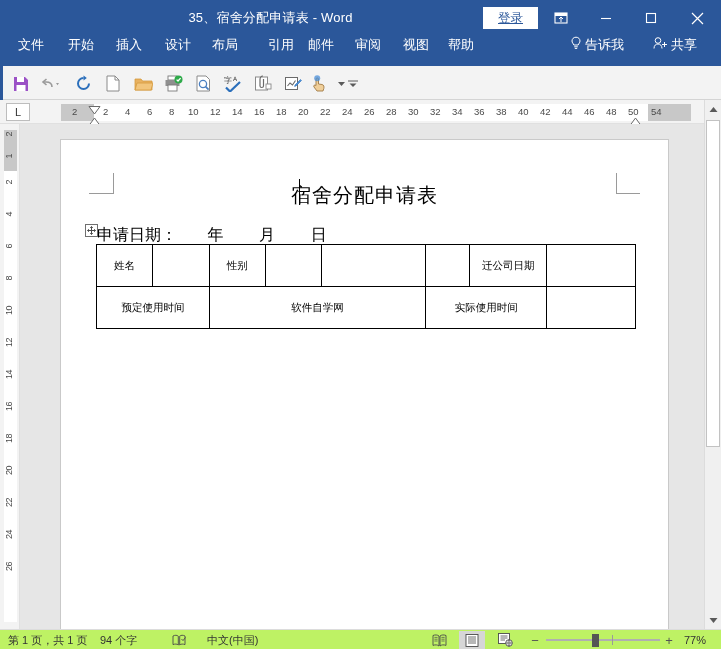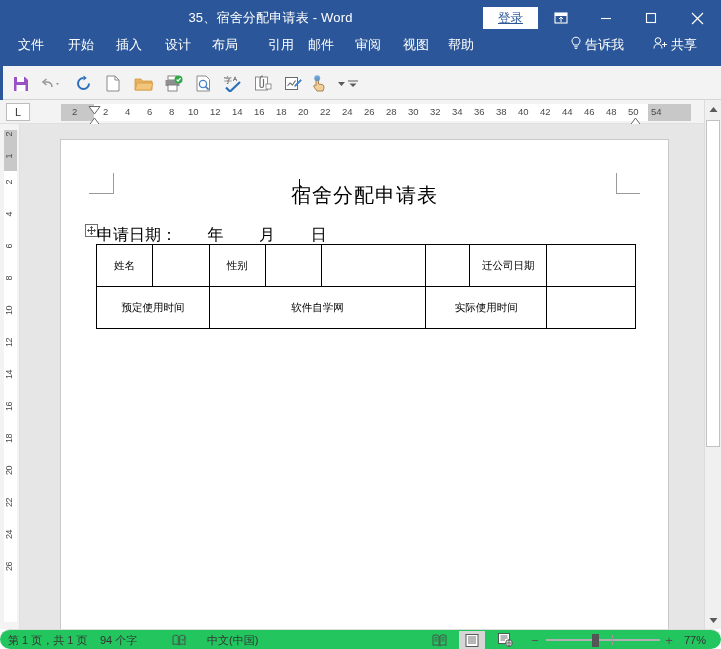--- a/index.html
+++ b/index.html
@@ -189,22 +189,22 @@
     align-items: center; justify-content: center; cursor: pointer;
   }
   .vs-thumb {
     position: absolute; left: 1px; top: 20px; width: 14px; height: 327px;
     background: #ffffff; border: 1px solid #c2c2c2; cursor: pointer;
   }
 
   
   .statusbar {
     position: absolute; left: 0; bottom: 0; width: 721px; height: 20px;
-    background: #22c55e; border-top: 1px solid #dcdcdc;
-    font-size: 11px; color: #333; border-radius: 10px;
+    background: #bef264; border-top: 1px solid #dcdcdc;
+    font-size: 11px; color: #333;
   }
   .sb-item {
     position: absolute; top: 0; height: 20px;
     display: flex; align-items: center; cursor: pointer; white-space: nowrap;
   }
   .view-btn {
     position: absolute; top: 1px; width: 26px; height: 18px;
     display: flex; align-items: center; justify-content: center; cursor: pointer;
   }
   .view-btn.active { background: #d6d6d6; }

